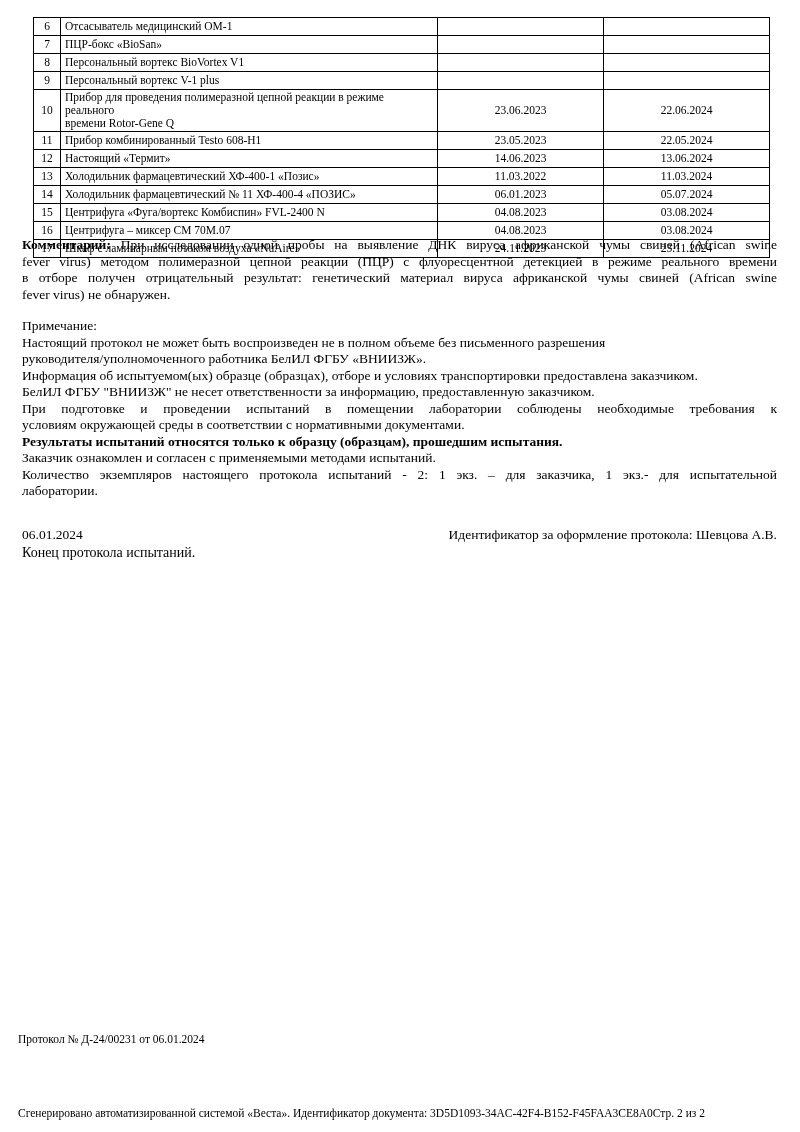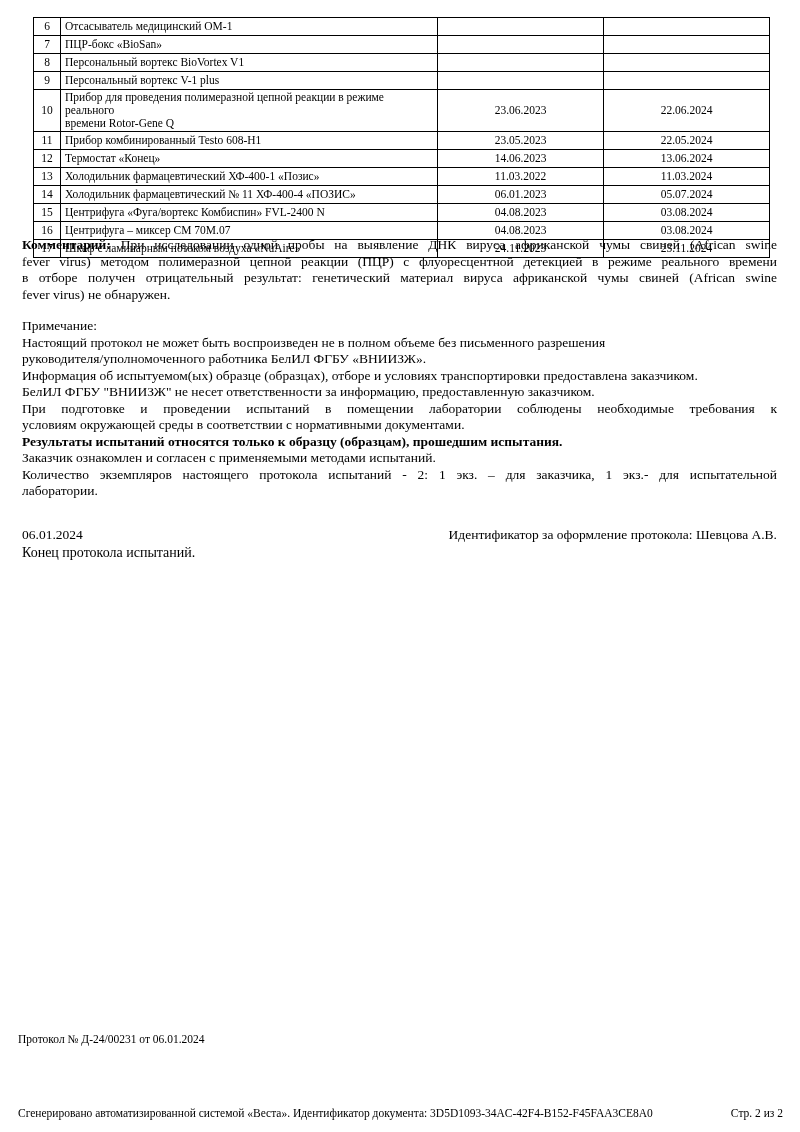--- a/index.html
+++ b/index.html
@@ -37,21 +37,21 @@
   .line.wrapok { white-space:normal; }
   .line.j { white-space:normal; text-align:justify; text-align-last:justify; }
   .bold { font-weight:bold; }
   #comment { top:237px; }
   #notes { top:318px; }
   #signature-row { top:527px; display:flex; justify-content:space-between; }
   #end-line { top:545px; font-size:14px; }
   
   .footer-line { position:absolute; left:18px; width:765px; font-size:11.5px; line-height:14px; }
   #footer-line1 { top:1032px; }
-  #footer-line2 { top:1106px; display:flex; justify-content:space-between; }
+  #footer-line2 { top:1106px; display:flex; }
 </style>
 </head>
 <body>
 
 <div class="page">
 
   <table class="equip">
     <colgroup>
       <col style="width:27px">
         <col style="width:377px">
@@ -91,21 +91,21 @@
         <td class="c-date">22.06.2024</td>
       </tr>
       <tr>
         <td class="c-num">11</td>
         <td class="c-name">Прибор комбинированный Testo 608-H1</td>
         <td class="c-date">23.05.2023</td>
         <td class="c-date">22.05.2024</td>
       </tr>
       <tr>
         <td class="c-num">12</td>
-        <td class="c-name">Термостат «Конец»</td>
+        <td class="c-name">Настоящий «Термит»</td>
         <td class="c-date">14.06.2023</td>
         <td class="c-date">13.06.2024</td>
       </tr>
       <tr>
         <td class="c-num">13</td>
         <td class="c-name">Холодильник фармацевтический ХФ-400-1 «Позис»</td>
         <td class="c-date">11.03.2022</td>
         <td class="c-date">11.03.2024</td>
       </tr>
       <tr>

